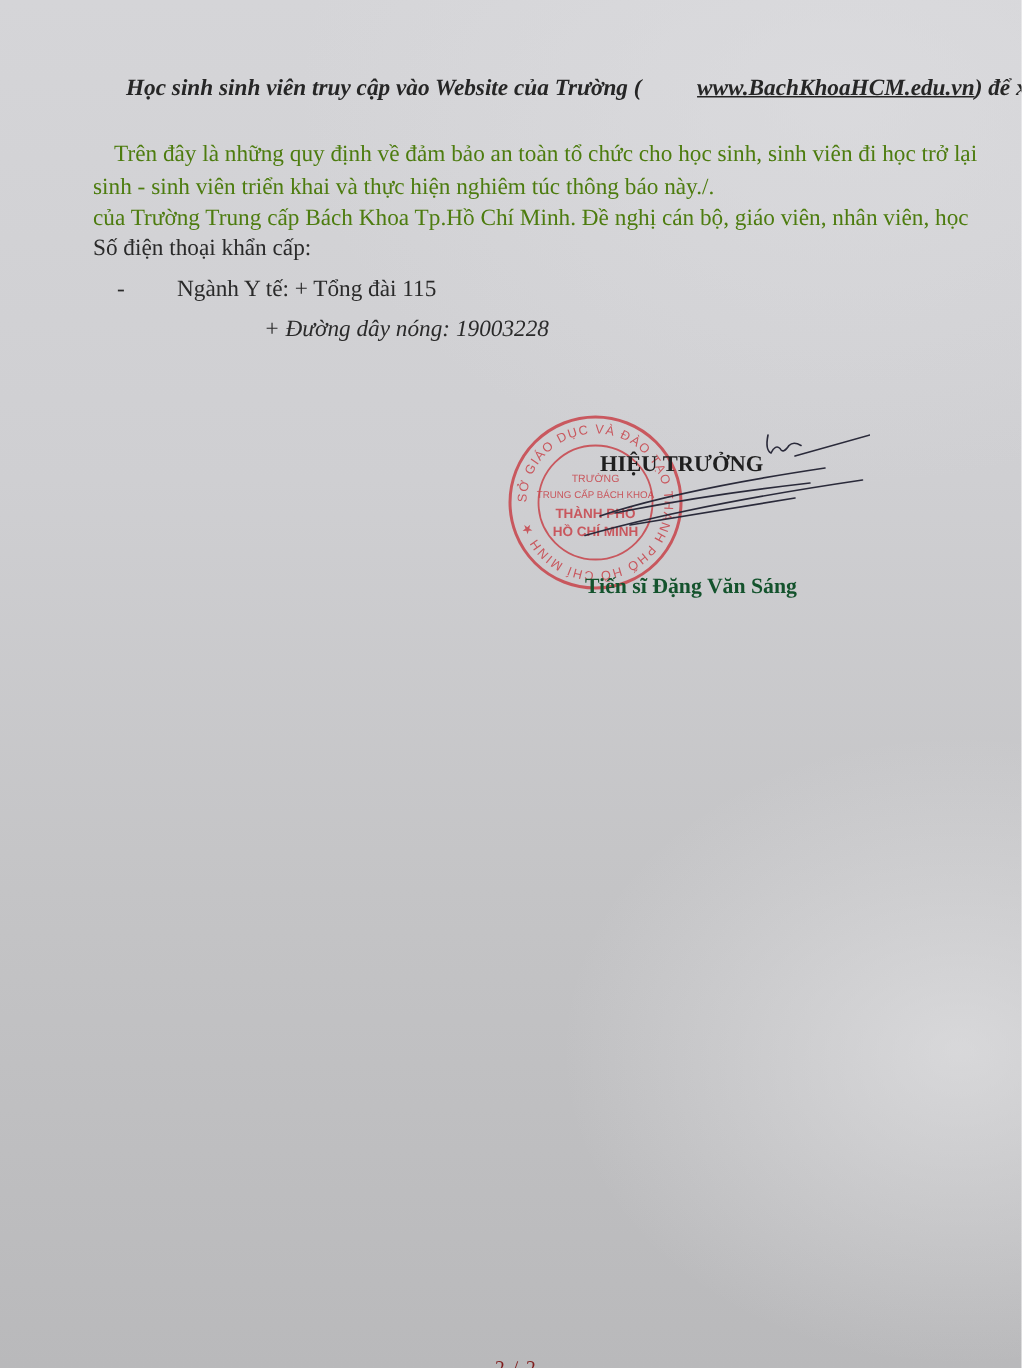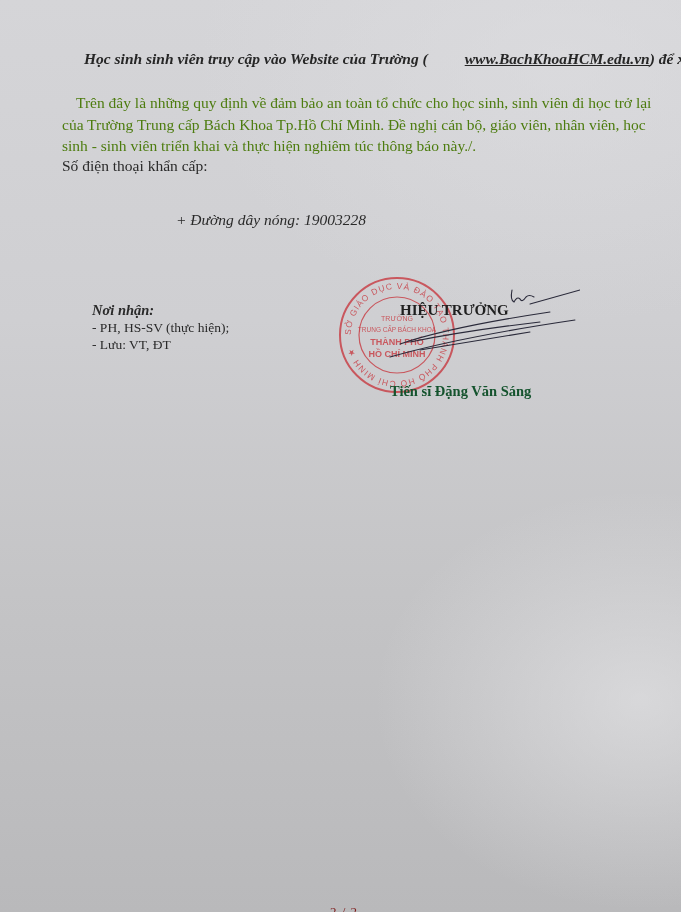--- a/index.html
+++ b/index.html
@@ -35,35 +35,33 @@
 <div class="page">
 
   <div class="abs notice">
     <div>
       <span>Học sinh sinh viên truy cập vào Website của Trường (</span><span class="link">www.BachKhoaHCM.edu.vn</span><span>) để xem</span>
     </div>
   </div>
 
   <div class="abs para">
     <div class="indent">Trên đây là những quy định về đảm bảo an toàn tổ chức cho học sinh, sinh viên đi học trở lại</div>
+    <div>sinh - sinh viên triển khai và thực hiện nghiêm túc thông báo này./.</div>
     <div>của Trường Trung cấp Bách Khoa Tp.Hồ Chí Minh. Đề nghị cán bộ, giáo viên, nhân viên, học</div>
-    <div>sinh - sinh viên triển khai và thực hiện nghiêm túc thông báo này./.</div>
   </div>
 
   <div class="abs emerg-title">Số điện thoại khẩn cấp:</div>
 
+  <div class="abs bullet" style="left:78px; top:184px;">
+    <span class="dash">-</span><span>Ngành Y tế: + Tổng đài 115</span>
+  </div>
   <div class="abs bullet" style="left:176px; top:211px;font-style:italic;">
     <span>+ Đường dây nóng: 19003228</span>
   </div>
 
-  <div class="abs recipients">
-    <div class="head">Nơi nhận:</div>
-    <div> - PH, HS-SV (thực hiện);</div>
-    <div>- Lưu: VT, ĐT</div>
-  </div>
 
   <svg class="abs stamp" viewBox="0 0 120 120">
     <defs>
       <path id="ringPath" d="M60,60 m-46,0 a46,46 0 1,1 92,0 a46,46 0 1,1 -92,0"></path>
     </defs>
     <g fill="none" stroke="#c8434a" opacity="0.85">
       <circle cx="60" cy="60" r="57" stroke-width="2"></circle>
       <circle cx="60" cy="60" r="38" stroke-width="1.2"></circle>
     </g>
     <text font-family="Liberation Sans, sans-serif" font-size="8.5" fill="#c8434a" opacity="0.85" letter-spacing="1">

